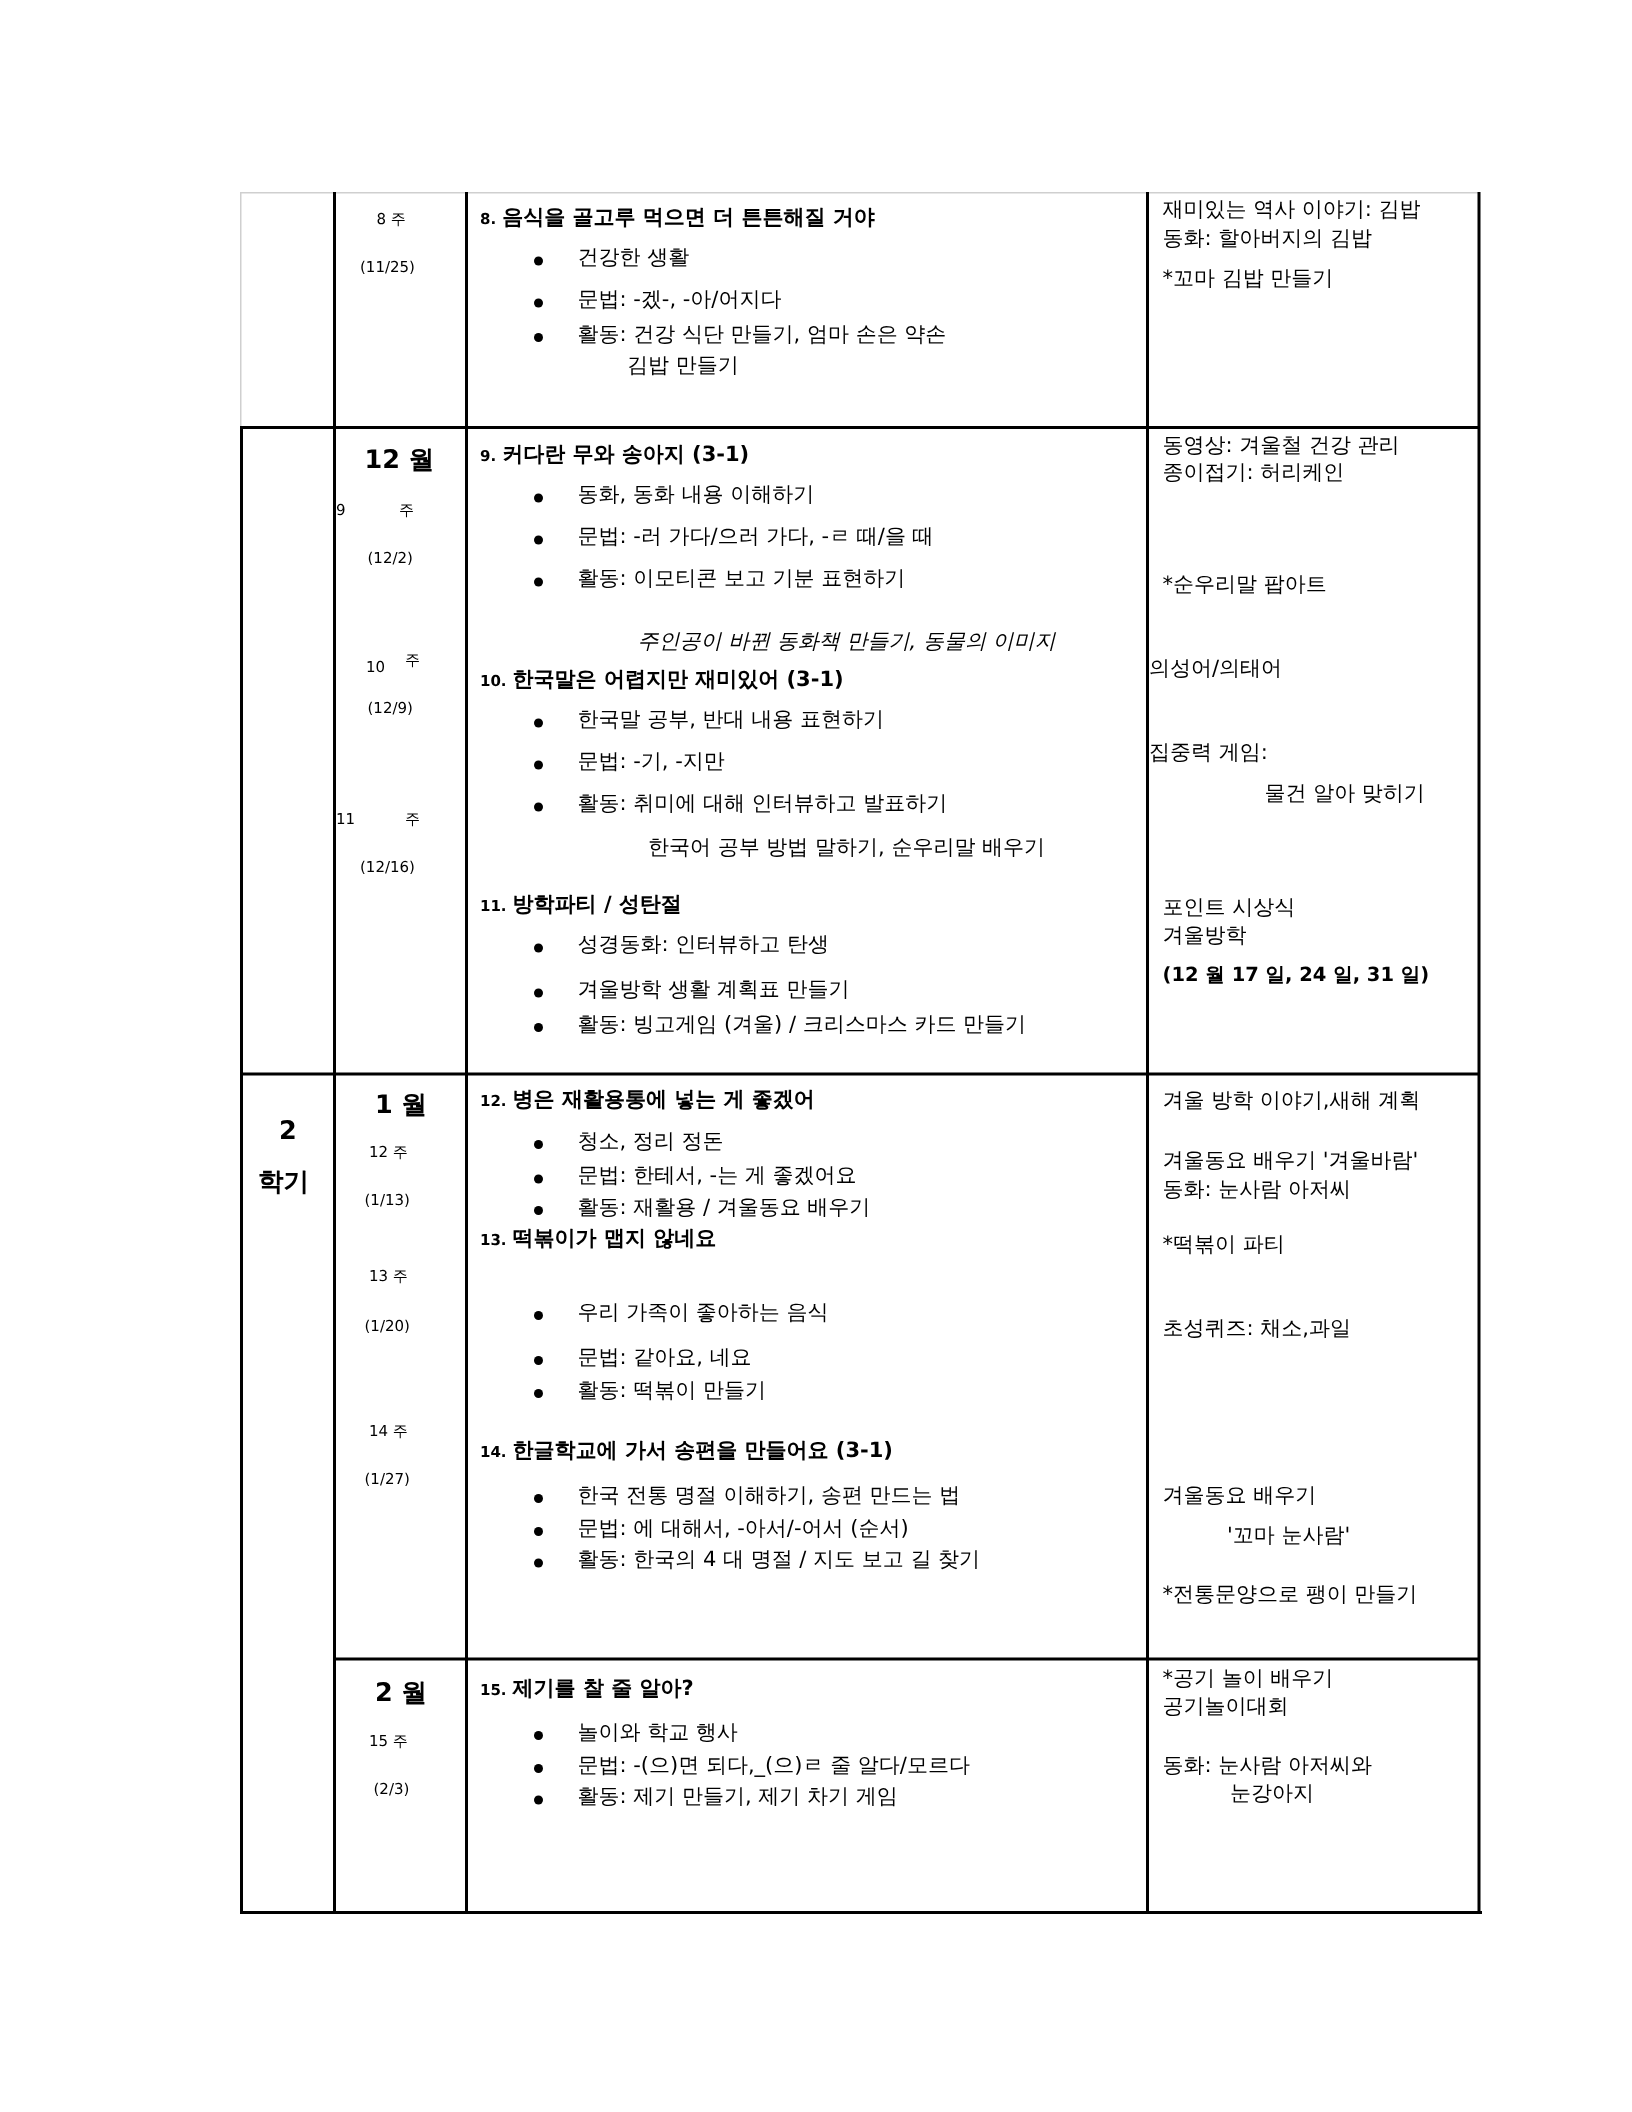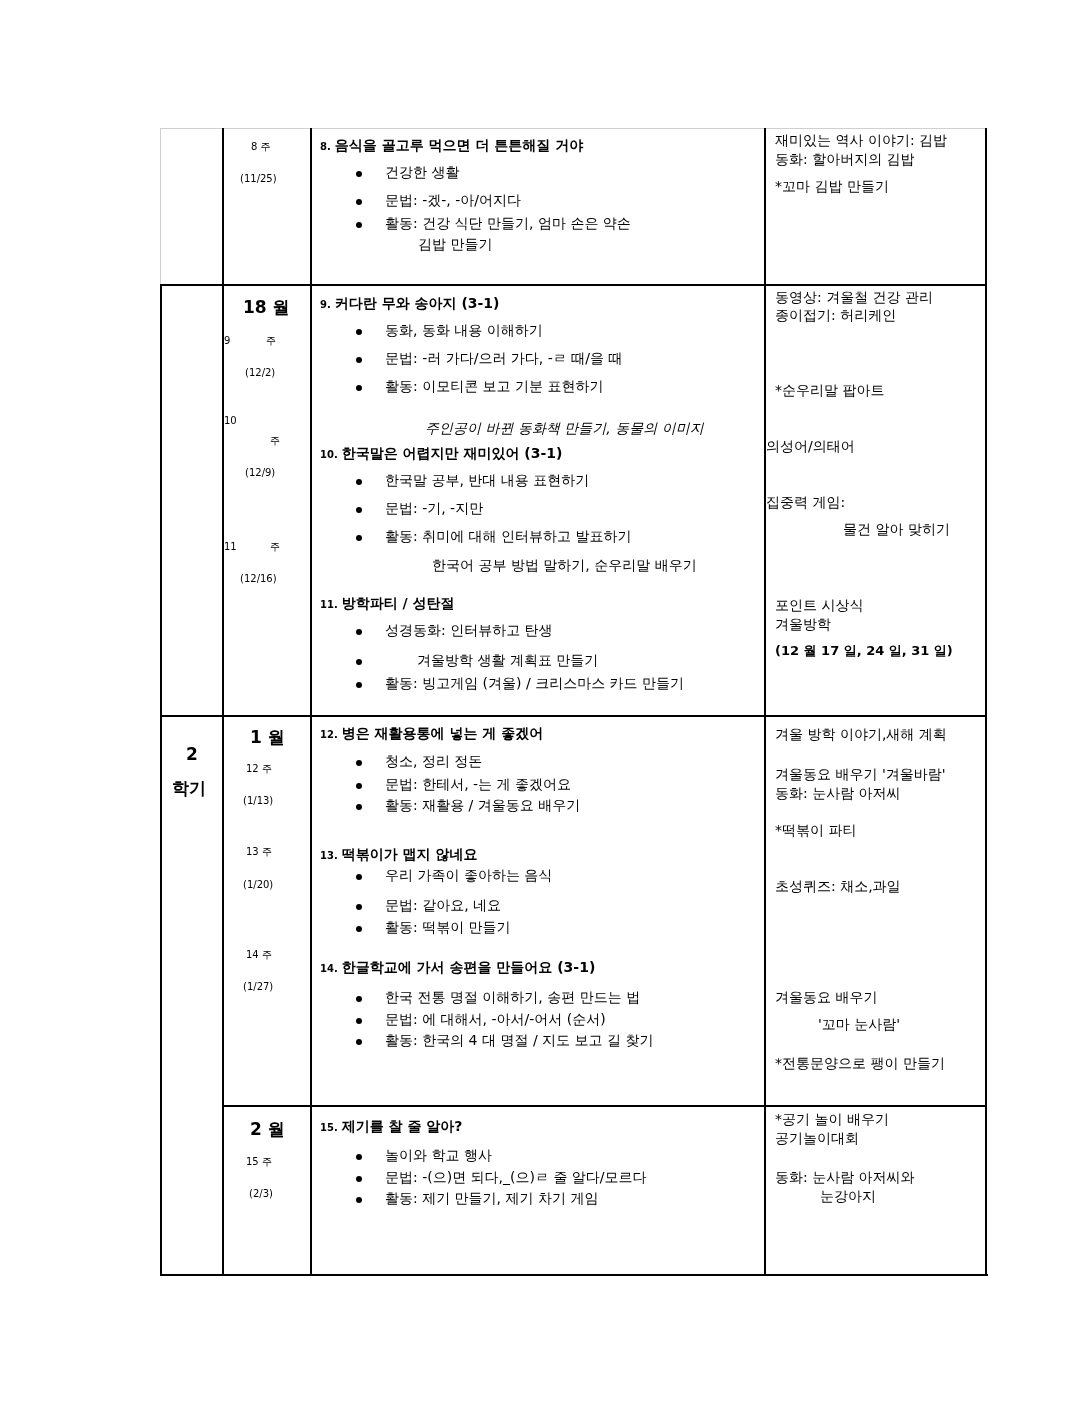--- a/index.html
+++ b/index.html
@@ -50,25 +50,25 @@
   <div class="bullet" style="left:356px; top:199px;"></div>
   <div class="t" style="left:385px; top:191px;">문법: -겠-, -아/어지다</div>
   <div class="bullet" style="left:356px; top:222px;"></div>
   <div class="t" style="left:385px; top:214px;">활동: 건강 식단 만들기, 엄마 손은 약손</div>
   <div class="t" style="left:418px; top:235px;">김밥 만들기</div>
 
   <div class="t side" style="left:775px; top:131px;">재미있는 역사 이야기: 김밥</div>
   <div class="t side" style="left:775px; top:150px;">동화: 할아버지의 김밥</div>
   <div class="t side" style="left:775px; top:177px;">*꼬마 김밥 만들기</div>
 
-  <div class="t mon" style="left:243px; top:298px;">18 월</div>
+  <div class="t mon" style="left:243px; top:298px;">12 월</div>
   <div class="t wk" style="left:224px; top:332px;">9</div>
   <div class="t wk" style="left:266px; top:332px;">주</div>
   <div class="t wk" style="left:245px; top:364px;">(12/2)</div>
-  <div class="t wk" style="left:224px; top:412px;">10</div>
+  <div class="t wk" style="left:224px; top:437px;padding-left:20px;">10</div>
   <div class="t wk" style="left:270px; top:432px;">주</div>
   <div class="t wk" style="left:245px; top:464px;">(12/9)</div>
   <div class="t wk" style="left:224px; top:538px;">11</div>
   <div class="t wk" style="left:270px; top:538px;">주</div>
   <div class="t wk" style="left:240px; top:570px;">(12/16)</div>
 
   <div class="t title" style="left:320px; top:294px;">
     <span class="num">9.</span><span>커다란 무와 송아지 (3-1)</span>
   </div>
   <div class="bullet" style="left:356px; top:329px;"></div>
@@ -89,21 +89,21 @@
   <div class="bullet" style="left:356px; top:535px;"></div>
   <div class="t" style="left:385px; top:527px;">활동: 취미에 대해 인터뷰하고 발표하기</div>
   <div class="t" style="left:432px; top:556px;">한국어 공부 방법 말하기, 순우리말 배우기</div>
 
   <div class="t title" style="left:320px; top:594px;">
     <span class="num">11.</span><span>방학파티 / 성탄절</span>
   </div>
   <div class="bullet" style="left:356px; top:629px;"></div>
   <div class="t" style="left:385px; top:621px;">성경동화: 인터뷰하고 탄생</div>
   <div class="bullet" style="left:356px; top:659px;"></div>
-  <div class="t" style="left:385px; top:651px;margin-left:32px;">겨울방학 생활 계획표  만들기</div>
+  <div class="t" style="left:385px; top:651px;">겨울방학 생활 계획표  만들기</div>
   <div class="bullet" style="left:356px; top:682px;"></div>
   <div class="t" style="left:385px; top:674px;">활동: 빙고게임 (겨울) / 크리스마스 카드 만들기</div>
 
   <div class="t side" style="left:775px; top:288px;">동영상: 겨울철 건강 관리</div>
   <div class="t side" style="left:775px; top:306px;">종이접기: 허리케인</div>
   <div class="t side" style="left:775px; top:381px;">*순우리말 팝아트</div>
   <div class="t side" style="left:766px; top:437px;">의성어/의태어</div>
   <div class="t side" style="left:766px; top:493px;">집중력 게임:</div>
   <div class="t side" style="left:843px; top:520px;">물건 알아 맞히기</div>
   <div class="t side" style="left:775px; top:596px;">포인트 시상식</div>
@@ -124,21 +124,21 @@
   <div class="t title" style="left:320px; top:724px;">
     <span class="num">12.</span><span>병은 재활용통에 넣는 게 좋겠어</span>
   </div>
   <div class="bullet" style="left:356px; top:760px;"></div>
   <div class="t" style="left:385px; top:752px;">청소, 정리 정돈</div>
   <div class="bullet" style="left:356px; top:783px;"></div>
   <div class="t" style="left:385px; top:775px;">문법: 한테서, -는 게 좋겠어요</div>
   <div class="bullet" style="left:356px; top:804px;"></div>
   <div class="t" style="left:385px; top:796px;text-align:right;">활동: 재활용 / 겨울동요 배우기</div>
 
-  <div class="t title" style="left:320px; top:845px;text-align:right;">
+  <div class="t title" style="left:320px; top:817px;text-align:right;">
     <span class="num">13.</span><span>떡볶이가 맵지 않네요</span>
   </div>
   <div class="bullet" style="left:356px; top:874px;"></div>
   <div class="t" style="left:385px; top:866px;">우리 가족이 좋아하는  음식</div>
   <div class="bullet" style="left:356px; top:904px;"></div>
   <div class="t" style="left:385px; top:896px;">문법: 같아요, 네요</div>
   <div class="bullet" style="left:356px; top:926px;"></div>
   <div class="t" style="left:385px; top:918px;">활동: 떡볶이 만들기</div>
 
   <div class="t title" style="left:320px; top:958px;">

